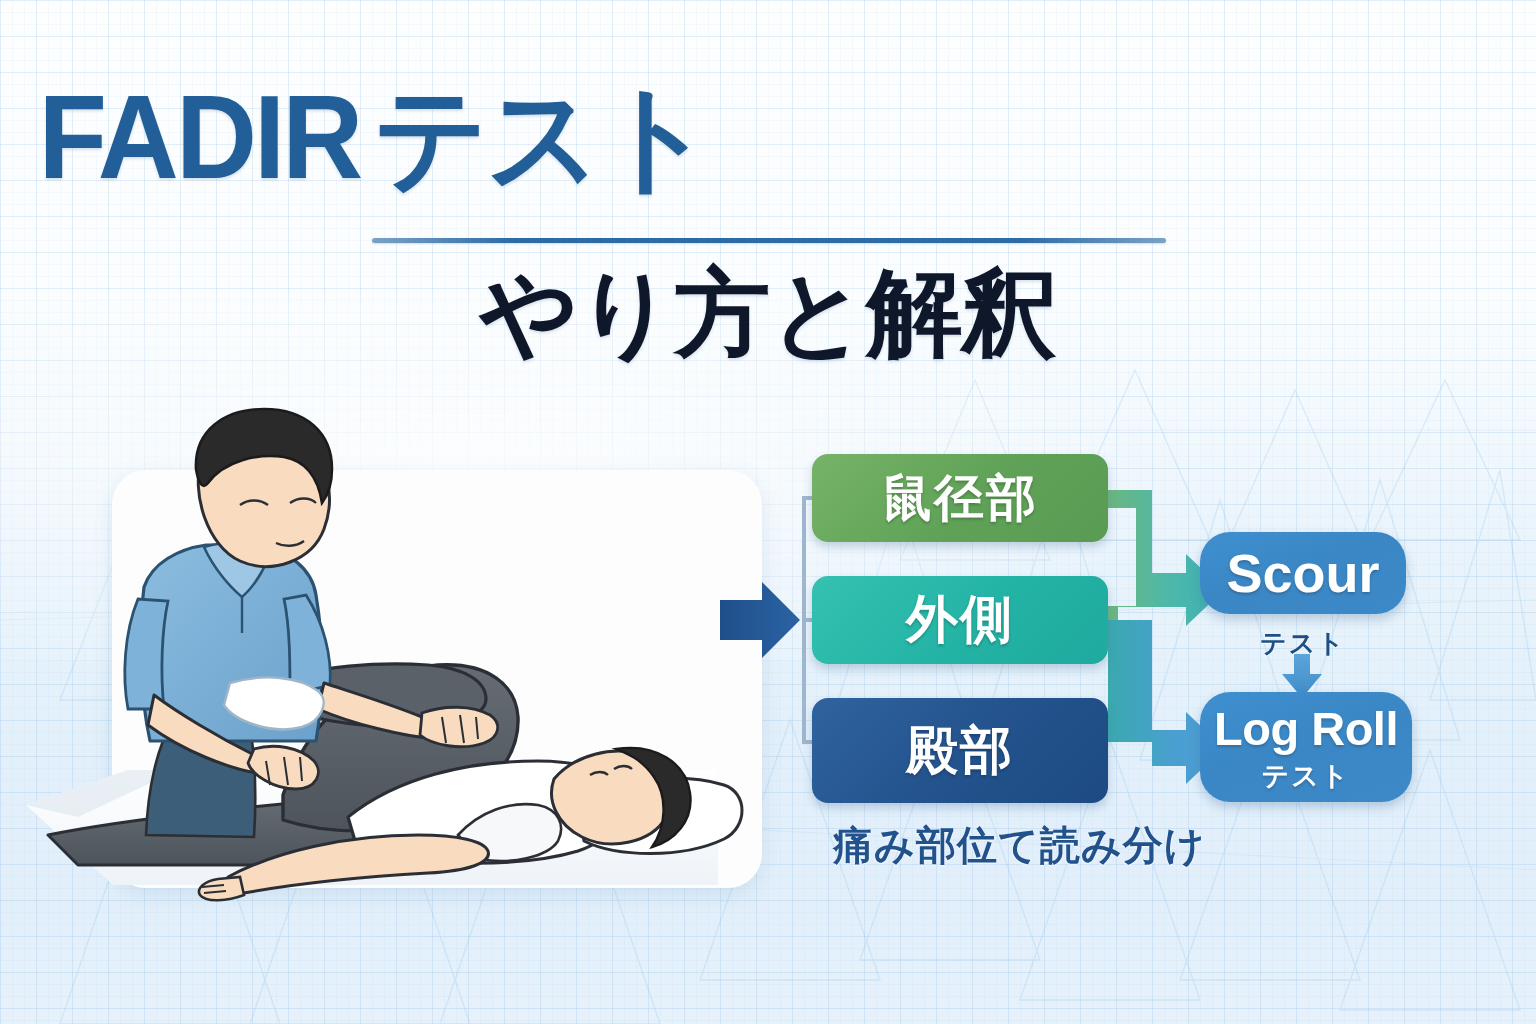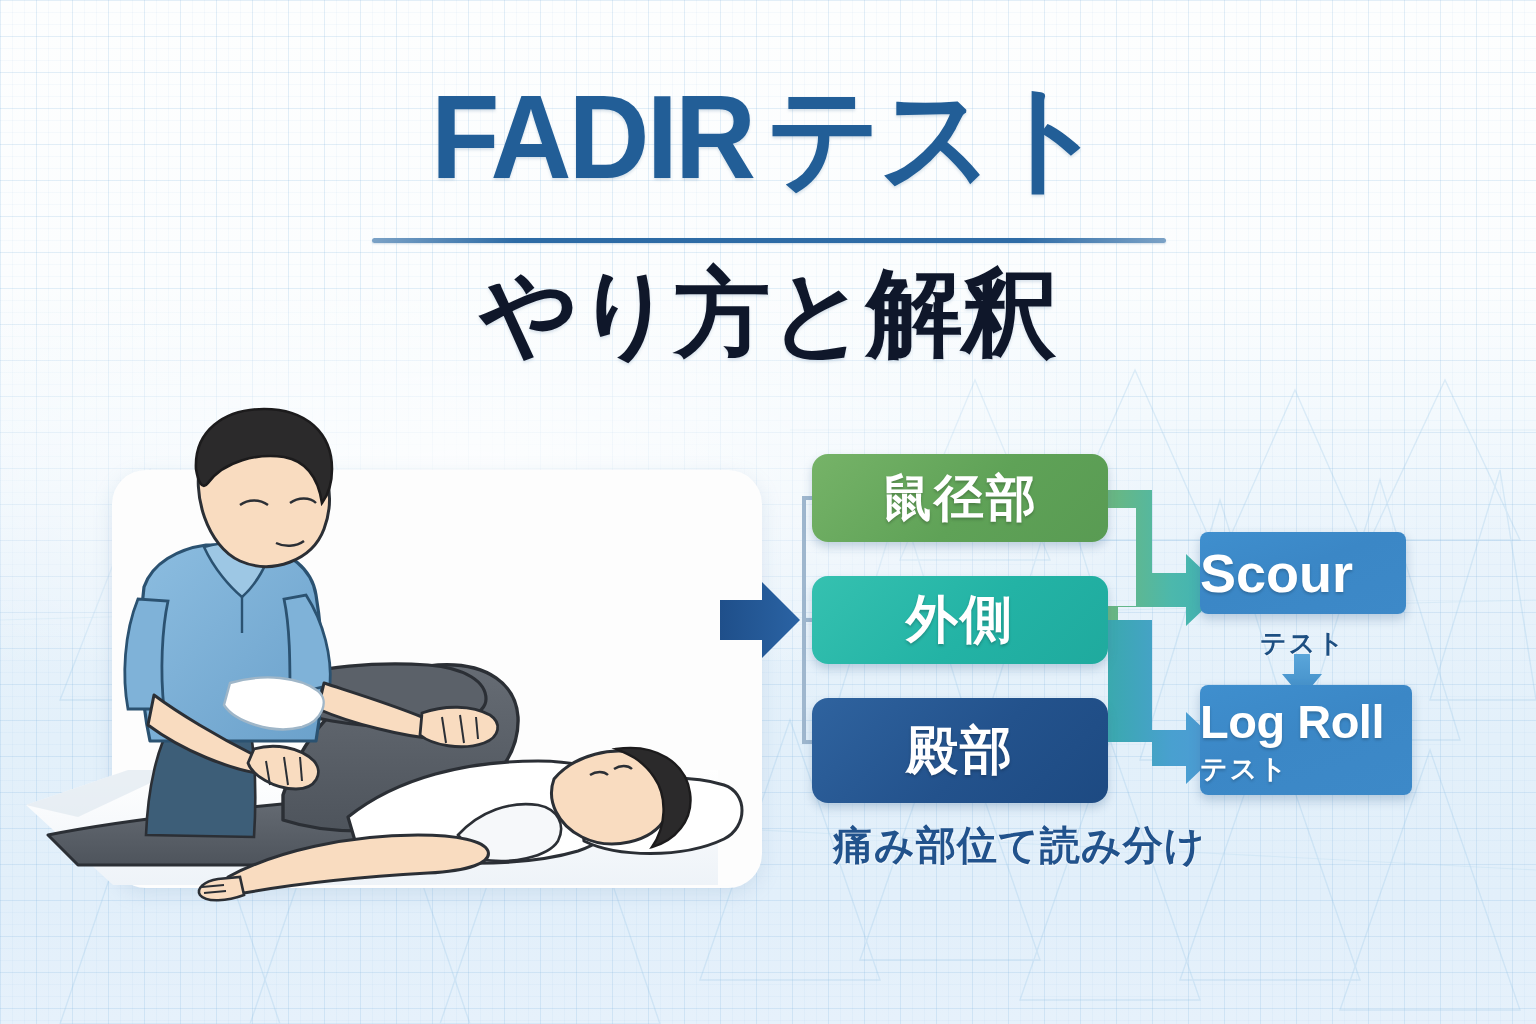--- a/index.html
+++ b/index.html
@@ -40,21 +40,21 @@
     background-size:12px 12px;
     opacity:.6;
   }
   .bg-tri { position:absolute; inset:0; opacity:.55; }
   .bg-soft-glow{
     position:absolute; left:0; right:0; top:300px; height:360px;
     background:radial-gradient(ellipse 65% 100% at 30% 50%, rgba(255,255,255,.85), rgba(255,255,255,0) 70%);
   }
 
   
-  .title-wrap { position:absolute; left:0; right:0; top:78px; text-align:center; }
+  .title-wrap { position:absolute; left:0; right:0; top:78px; }
   .title-main {
     font-size:118px; line-height:1.0; font-weight:bold;
     color:#225e97;
     letter-spacing:-1px;
     transform:scaleX(.95);
     text-shadow:0 2px 3px rgba(120,150,180,.28);
     white-space:nowrap;
   }
   .title-main .en { letter-spacing:-3px; }
   .title-main .jp { margin-left:14px; letter-spacing:-2px; }
@@ -93,29 +93,29 @@
     text-shadow:0 2px 3px rgba(0,0,0,.22);
   }
   .pill.p1 { left:112px; top:24px;  width:296px; height:88px; font-size:50px;
              background:linear-gradient(135deg,#76b368 0%, #5fa257 55%, #599b53 100%); }
   .pill.p2 { left:112px; top:146px; width:296px; height:88px; font-size:52px;
              background:linear-gradient(135deg,#35c1b0 0%, #23b3a5 55%, #1faa9e 100%); }
   .pill.p3 { left:112px; top:268px; width:296px; height:105px; font-size:52px;
              background:linear-gradient(135deg,#2f639f 0%, #23528c 55%, #1d4a82 100%); }
 
   .outbox {
-    position:absolute; border-radius:8px;
-    display:flex; flex-direction:column; justify-content:center;
+    position:absolute; border-radius:30px;
+    display:flex; flex-direction:column; align-items:center; justify-content:center;
     color:#fff; font-weight:bold;
     background:linear-gradient(160deg,#3f8fce 0%, #3b87c6 45%, #3d89c8 100%);
     box-shadow:0 5px 11px rgba(70,115,160,.32);
     text-shadow:0 2px 3px rgba(0,0,0,.20);
   }
   .outbox.scour { left:500px; top:102px; width:206px; height:82px; font-size:54px; letter-spacing:0px; }
-  .outbox.logroll { left:500px; top:255px; width:212px; height:110px; }
+  .outbox.logroll { left:500px; top:262px; width:212px; height:110px; }
   .outbox.logroll .line1 { font-size:47px; letter-spacing:-.5px; }
   .outbox.logroll .line2 { font-size:27px; letter-spacing:2px; margin-top:2px; }
 
   .scour-caption {
     position:absolute; left:500px; top:196px; width:206px; text-align:center;
     color:#1d4f82; font-size:26px; font-weight:bold; letter-spacing:2px;
     text-shadow:0 1px 1px rgba(255,255,255,.8);
   }
 
   .flow-caption {

